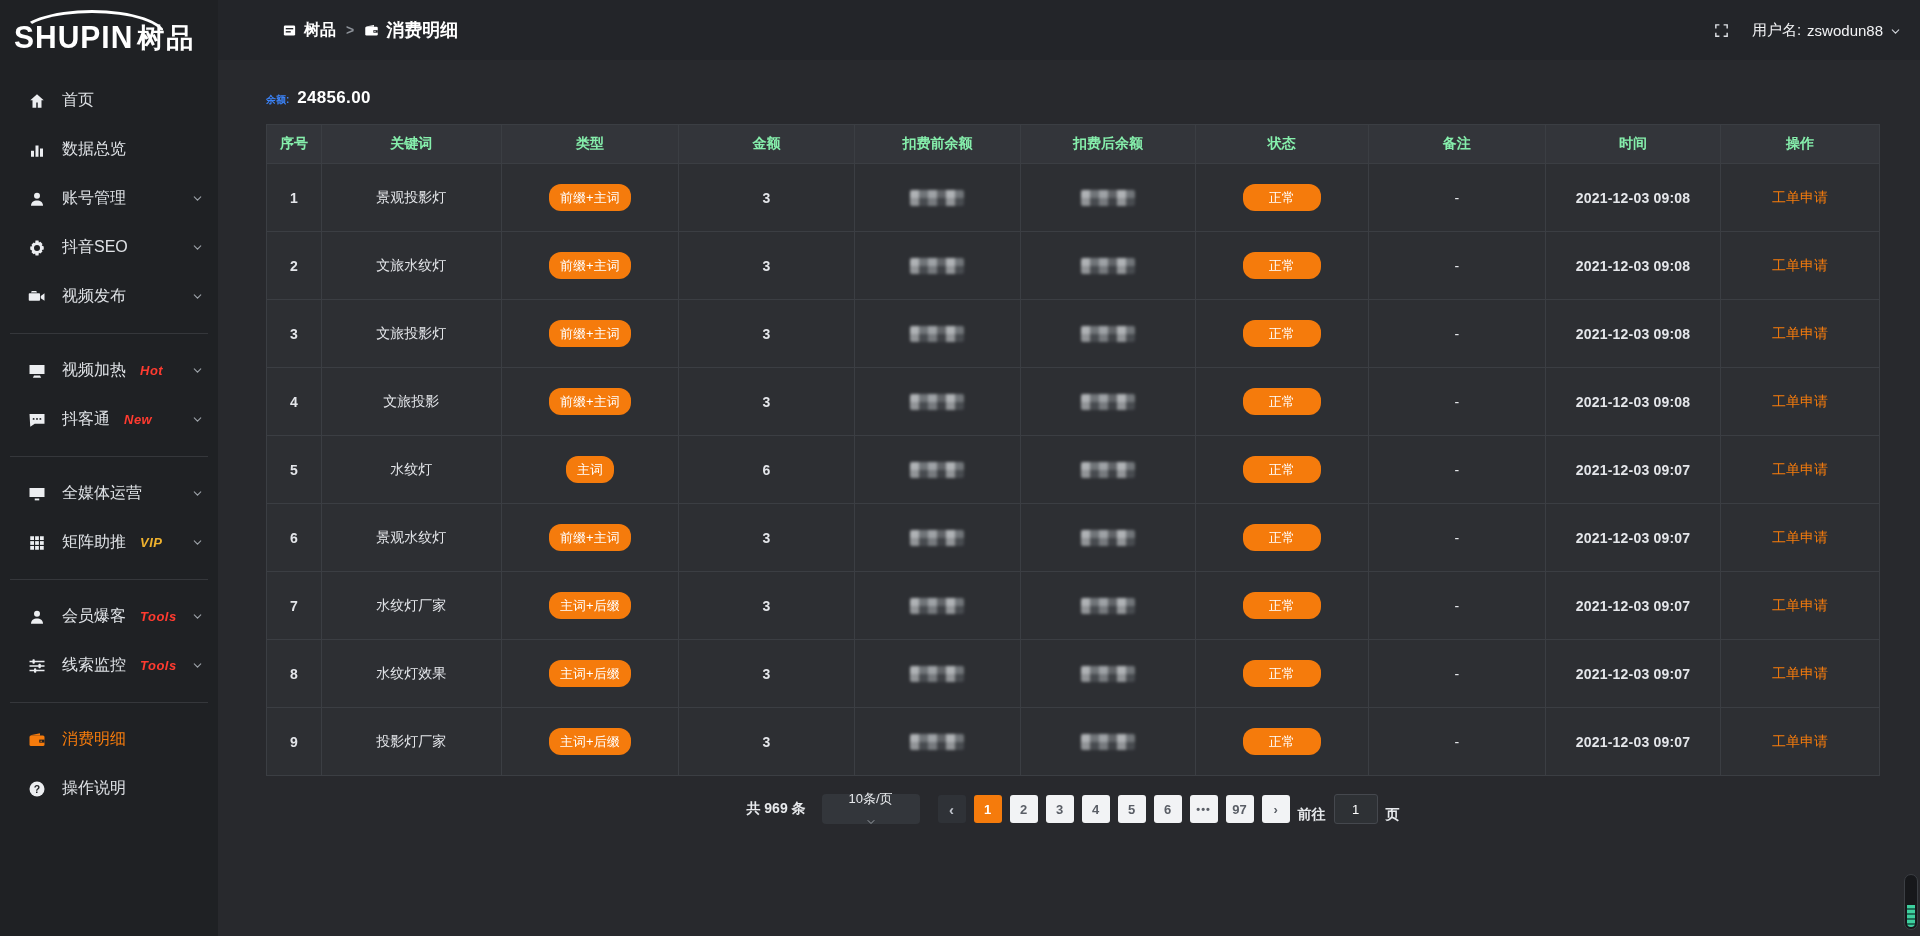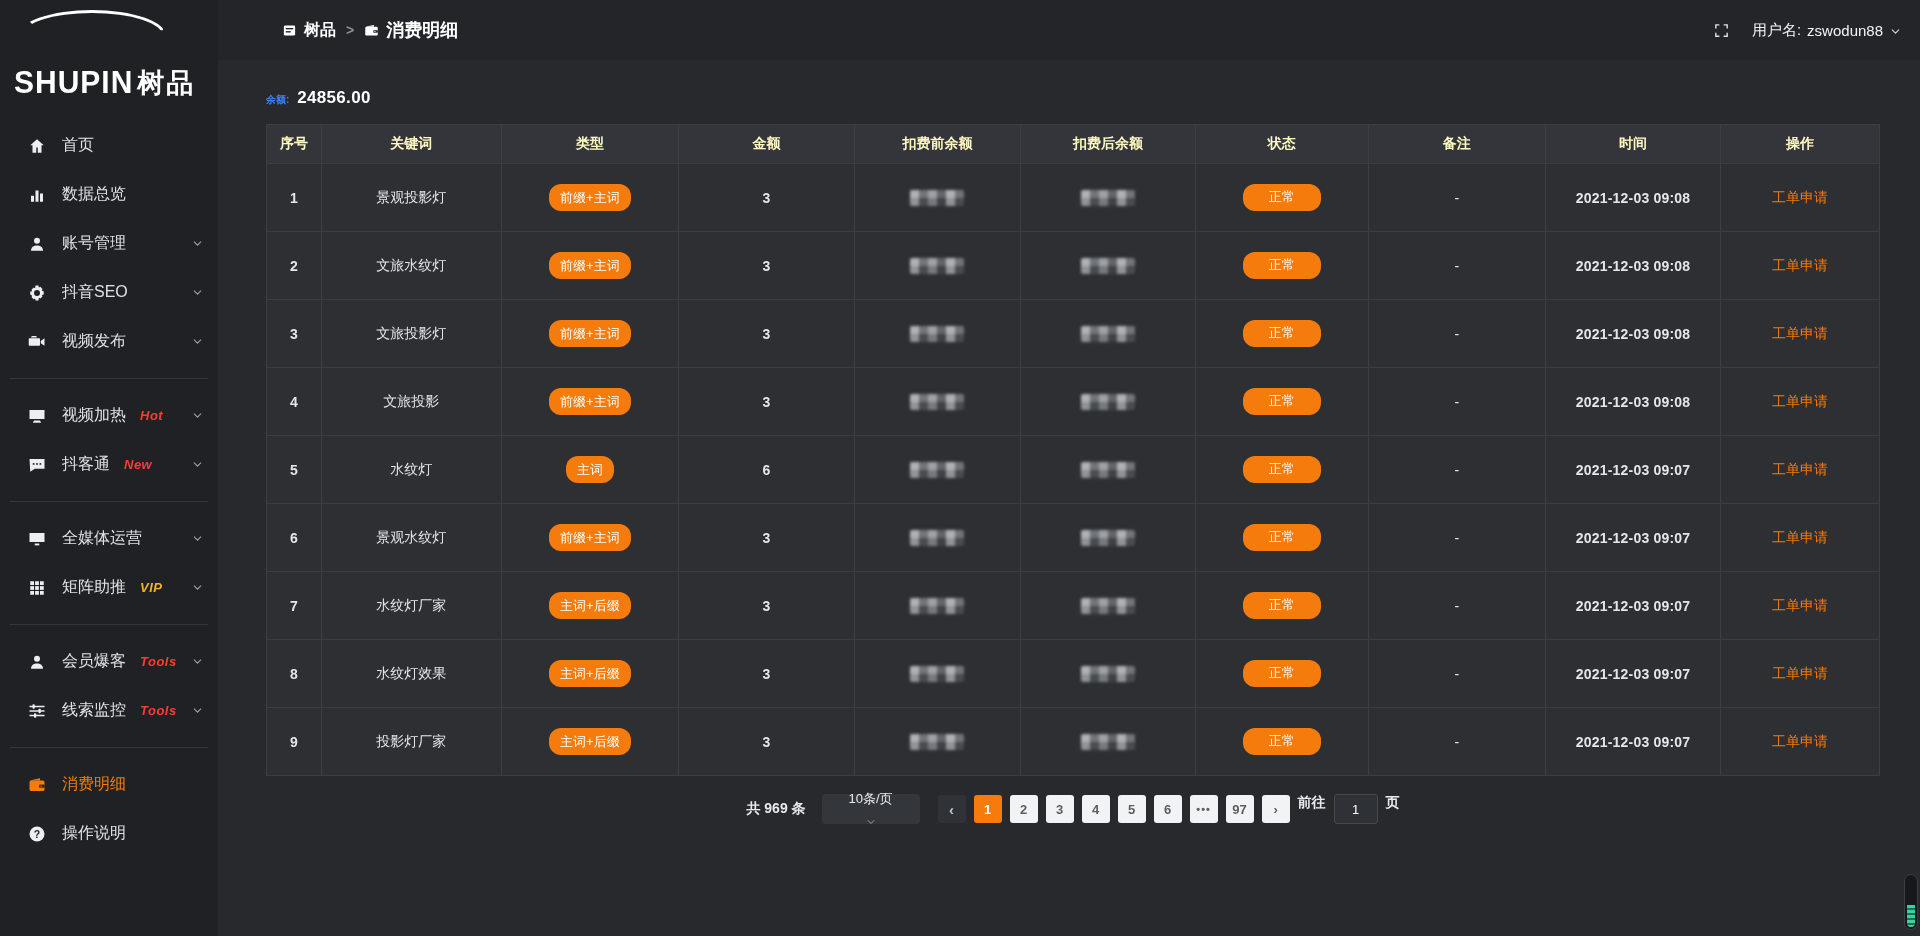--- a/index.html
+++ b/index.html
@@ -32,21 +32,21 @@
     width:218px;min-width:218px;height:100%;
     background:var(--sidebar-bg);
     display:flex;flex-direction:column;
   }
   .logo{padding:10px 0 6px 14px;color:#fff;position:relative;}
   .logo-arc{
     width:148px;height:26px;margin-left:4px;margin-bottom:-16px;
     border:3px solid transparent;border-top:3px solid #fff;
     border-radius:50% 50% 0 0/100% 100% 0 0;
   }
-  .logo-text{display:flex;align-items:baseline;gap:4px;white-space:nowrap;margin-top:45px;}
+  .logo-text{display:flex;align-items:baseline;gap:4px;white-space:nowrap;}
   .logo-en{font-size:30px;font-weight:900;letter-spacing:1px;transform:scaleY(1.05);display:inline-block;}
   .logo-cn{font-size:27px;font-weight:900;letter-spacing:2px;}
   .menu{flex:1;padding-top:14px;}
   .menu-item{
     height:49px;display:flex;align-items:center;
     padding:0 14px 0 28px;cursor:pointer;position:relative;
     color:#dfe2e6;font-size:16px;
   }
   .menu-item .mi-icon{width:18px;height:18px;margin-right:16px;display:inline-flex;color:#eceef1;}
   .menu-item.active{color:var(--orange);}
@@ -82,32 +82,32 @@
   table.grid{
     width:100%;border-collapse:collapse;table-layout:fixed;
     background:var(--cell-bg);
   }
   table.grid th,table.grid td{
     border:1px solid var(--line);
     text-align:center;vertical-align:middle;
   }
   table.grid th{
     height:39px;background:var(--header-bg);
-    font-size:14px;font-weight:700;color:#fef9c3;
+    font-size:14px;font-weight:700;color:#86efac;
   }
   table.grid td{height:68px;font-size:14px;color:var(--text);}
   td.c-num{font-weight:700;color:#fff;}
   td.c-keyword{font-size:15px;color:#eef0f3;}
   td.c-time{font-weight:600;color:#f0f2f4;letter-spacing:.2px;}
   .type-badge,.status-badge{
     display:inline-block;background:var(--orange);color:#fff;
     border-radius:12px;font-size:13px;font-weight:500;line-height:1;
   }
   .type-badge{padding:7px 11px;}
-  .status-badge{padding:7px 26px;font-family:Liberation Mono, monospace;}
+  .status-badge{padding:7px 26px;}
   .action-link{color:var(--orange);cursor:pointer;font-size:14px;}
   .mosaic{
     width:54px;height:16px;margin:0 auto;border-radius:2px;
     background-color:#757b82;
     background-image:
       repeating-linear-gradient(90deg,rgba(255,255,255,.40) 0 9px,rgba(0,0,0,.18) 9px 18px,rgba(255,255,255,.22) 18px 27px,rgba(0,0,0,.30) 27px 36px),
       linear-gradient(180deg,rgba(255,255,255,.22) 0 50%,rgba(0,0,0,.22) 50% 100%);
     filter:blur(1.4px);
     opacity:.9;
   }
@@ -127,21 +127,21 @@
   .pg-btn{
     min-width:28px;height:28px;border-radius:3px;border:none;
     display:flex;align-items:center;justify-content:center;
     background:var(--pagebtn);color:#5a5e66;
     font-size:13px;font-weight:700;cursor:pointer;
     font-family:"Liberation Sans","DejaVu Sans",sans-serif;
   }
   .pg-btn.prev{background:#2f3237;color:#c0c4cc;font-size:15px;}
   .pg-btn.active{background:var(--orange);color:#fff;}
   .pg-btn.dots{letter-spacing:1px;font-size:11px;}
-  .pg-goto{display:flex;align-items:flex-start;gap:8px;font-weight:600;}
+  .pg-goto{display:flex;align-items:flex-end;gap:8px;font-weight:600;}
   .pg-input{
     width:44px;height:30px;background:#2e3135;border:1px solid #45484e;
     border-radius:3px;color:#fff;text-align:center;font-size:13px;
     font-family:"Liberation Sans","DejaVu Sans",sans-serif;
   }
 
   
   .footer{
     height:38px;min-height:38px;background:var(--footer-bg);
     display:flex;align-items:center;justify-content:center;

